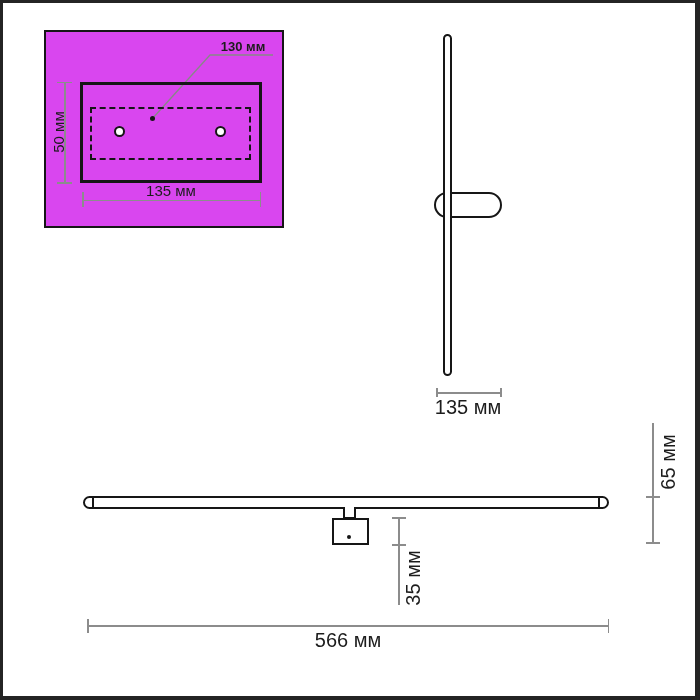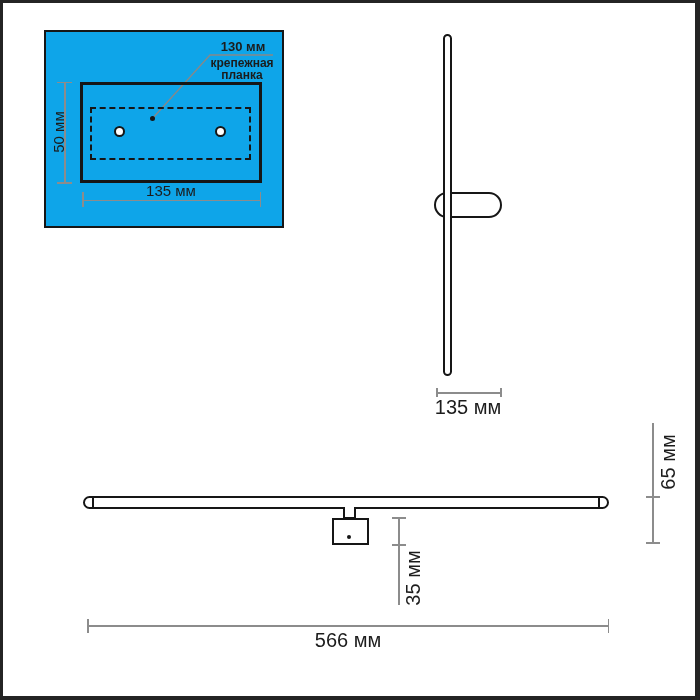--- a/index.html
+++ b/index.html
@@ -14,21 +14,21 @@
   
   .hline{position:absolute;height:1.5px;background:var(--dim,#8c8c8c);}
   .vline{position:absolute;width:1.5px;background:var(--dim,#8c8c8c);}
   .dimlabel{position:absolute;font-size:20px;color:var(--text,#1c1c1c);
     text-align:center;white-space:nowrap;line-height:20px;}
   .rot{transform:rotate(-90deg);}
   .outline{border:2px solid var(--outline,#161616);background:#fff;box-sizing:border-box;position:absolute;}
 
   
   #inset{position:absolute;left:44px;top:30px;width:240px;height:198px;
-    border:2px solid var(--outline,#161616);background:#0ea5e9;box-sizing:border-box;padding-left:8px;}
+    border:2px solid var(--outline,#161616);background:#d946ef;box-sizing:border-box;padding-left:8px;}
   #inset .plate{position:absolute;left:34px;top:50px;width:182px;height:101px;
     border:3px solid var(--outline,#161616);box-sizing:border-box;}
   #inset .dashed{position:absolute;left:44px;top:75px;width:161px;height:53px;
     border:2.5px dashed var(--outline,#161616);box-sizing:border-box;}
   #inset .hole{position:absolute;width:11px;height:11px;border-radius:50%;
     border:2.5px solid var(--outline,#161616);box-sizing:border-box;background:#fff;}
   #inset .leader-dot{position:absolute;left:104px;top:84px;width:5px;height:5px;
     border-radius:50%;background:var(--outline,#161616);}
   .smalldim{position:absolute;font-size:15px;line-height:16px;text-align:center;white-space:nowrap;}
   .callout{position:absolute;font-weight:bold;text-align:center;white-space:nowrap;}
@@ -47,24 +47,20 @@
       <polyline points="106,87 164,23 227,23" fill="none" stroke="#888888" stroke-width="1.3"></polyline>
     </svg>
 
     <div class="plate"></div>
     <div class="dashed"></div>
     <div class="hole" style="left:68px;top:94px;"></div>
     <div class="hole" style="left:169px;top:94px;"></div>
     <div class="leader-dot"></div>
 
     <div class="callout" style="left:157px;top:7px;width:80px;font-size:13px;">130 мм</div>
-    <div class="callout" style="left:146px;top:26px;width:100px;font-size:12px;line-height:11.5px;">
-      <div>крепежная</div>
-      <div>планка</div>
-    </div>
 
     <div class="vline" style="left:18px;top:50px;height:101px;"></div>
     <div class="hline" style="left:11px;top:49.5px;width:15px;"></div>
     <div class="hline" style="left:11px;top:150px;width:15px;"></div>
     <div class="smalldim rot" style="left:-17px;top:92px;width:60px;height:16px;">50 мм</div>
 
     <div class="hline" style="left:36px;top:167.5px;width:179px;"></div>
     <div class="vline" style="left:36px;top:160px;height:15px;"></div>
     <div class="vline" style="left:213.5px;top:160px;height:15px;"></div>
     <div class="smalldim" style="left:75px;top:151px;width:100px;">135 мм</div>

